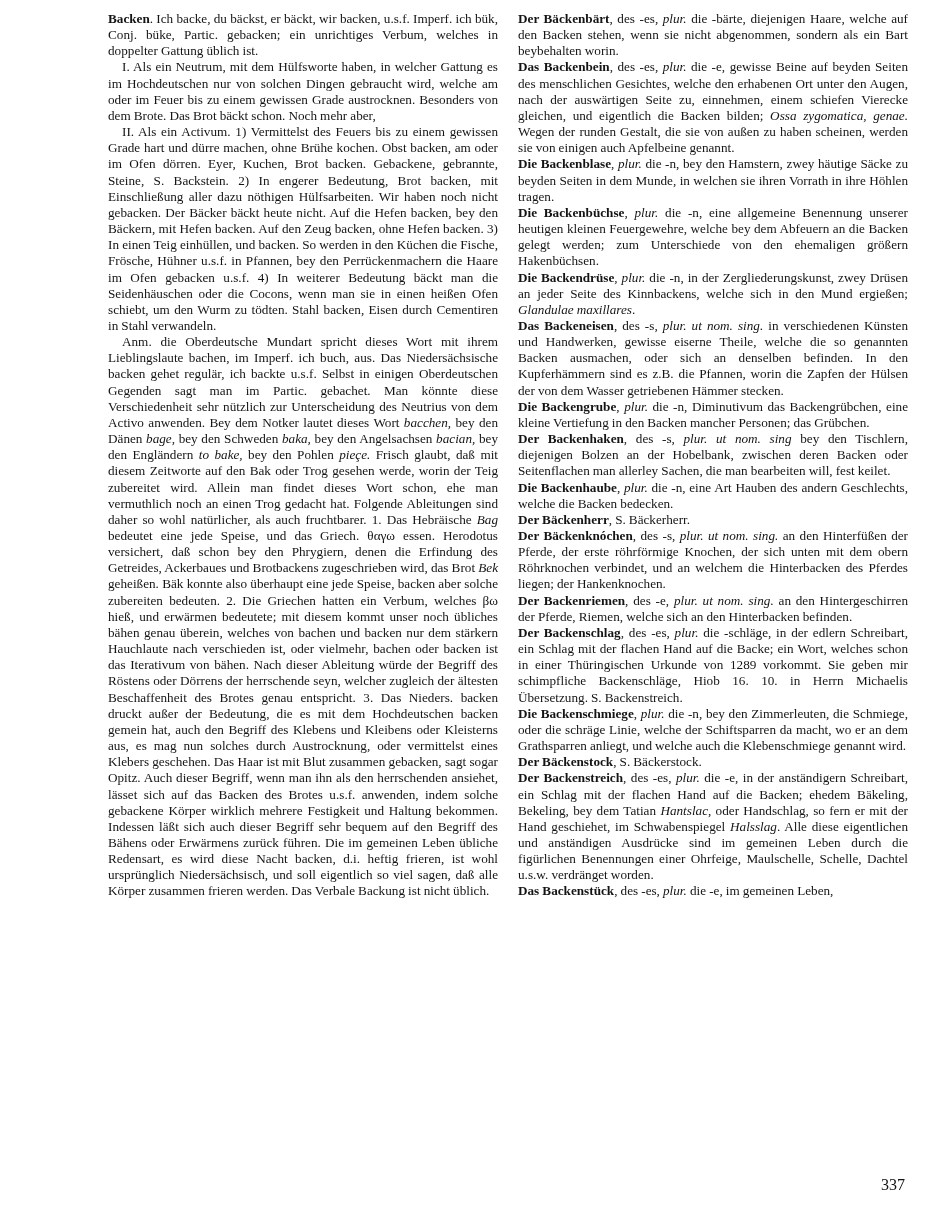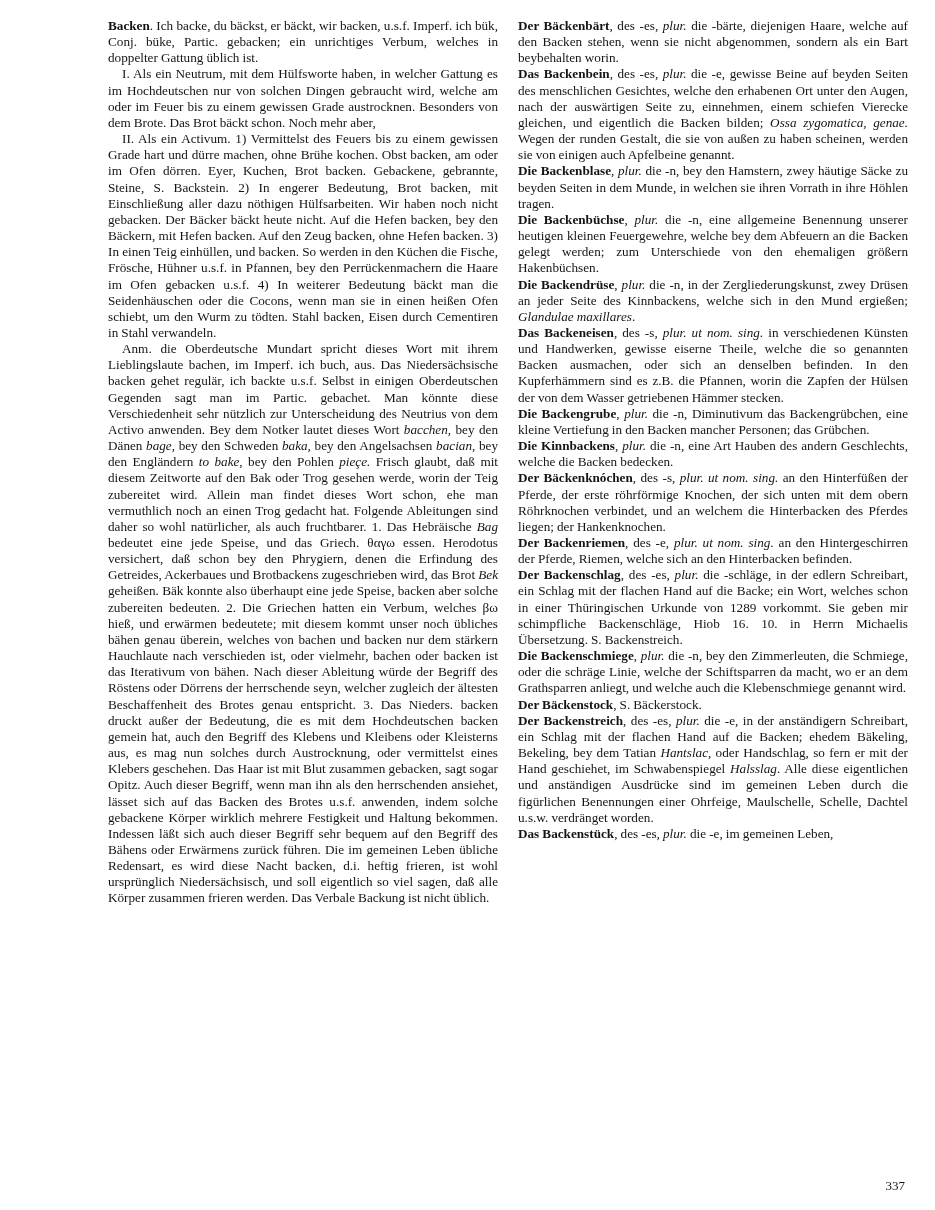--- a/index.html
+++ b/index.html
@@ -10,21 +10,21 @@
   body {
     width: 935px;
     height: 1210px;
     position: relative;
     font-family: "Liberation Serif", "DejaVu Serif", serif;
     color: #141414;
     overflow: hidden;
   }
   .sheet {
     position: absolute;
-    top: 18px;
+    top: 11px;
     left: 108px;
     width: 800px;
     display: flex;
     gap: 20px;
   }
   .col {
     width: 390px;
     font-size: 13.2px;
     line-height: 16.15px;
     text-align: justify;
@@ -39,21 +39,21 @@
   .para.indent {
     text-indent: 14px;
   }
   .seg-b { font-weight: bold; }
   .seg-i { font-style: italic; }
   .seg-n { font-weight: normal; font-style: normal; }
   .page-number {
     position: absolute;
     right: 30px;
     bottom: 16px;
-    font-size: 13px;
+    font-size: 16px;
     color: #141414;
   }
 </style>
 </head>
 <body>
 
 <div class="sheet">
   <div class="col" id="col-left">
       <p class="para"><span class="seg-b">Backen</span><span class="seg-n">. Ich backe, du bäckst, er bäckt, wir backen, u.s.f. Imperf. ich bük, Conj. büke, Partic. gebacken; ein unrichtiges Verbum, welches in doppelter Gattung üblich ist.</span></p>
       <p class="para indent"><span class="seg-n">I. Als ein Neutrum, mit dem Hülfsworte haben, in welcher Gattung es im Hochdeutschen nur von solchen Dingen gebraucht wird, welche am oder im Feuer bis zu einem gewissen Grade austrocknen. Besonders von dem Brote. Das Brot bäckt schon. Noch mehr aber,</span></p>
@@ -61,21 +61,23 @@
       <p class="para indent"><span class="seg-n">Anm. die Oberdeutsche Mundart spricht dieses Wort mit ihrem Lieblingslaute bachen, im Imperf. ich buch, aus. Das Niedersächsische backen gehet regulär, ich backte u.s.f. Selbst in einigen Oberdeutschen Gegenden sagt man im Partic. gebachet. Man könnte diese Verschiedenheit sehr nützlich zur Unterscheidung des Neutrius von dem Activo anwenden. Bey dem Notker lautet dieses Wort </span><span class="seg-i">bacchen,</span><span class="seg-n"> bey den Dänen </span><span class="seg-i">bage,</span><span class="seg-n"> bey den Schweden </span><span class="seg-i">baka,</span><span class="seg-n"> bey den Angelsachsen </span><span class="seg-i">bacian,</span><span class="seg-n"> bey den Engländern </span><span class="seg-i">to bake,</span><span class="seg-n"> bey den Pohlen </span><span class="seg-i">pieçe.</span><span class="seg-n"> Frisch glaubt, daß mit diesem Zeitworte auf den Bak oder Trog gesehen werde, worin der Teig zubereitet wird. Allein man findet dieses Wort schon, ehe man vermuthlich noch an einen Trog gedacht hat. Folgende Ableitungen sind daher so wohl natürlicher, als auch fruchtbarer. 1. Das Hebräische </span><span class="seg-i">Bag</span><span class="seg-n"> bedeutet eine jede Speise, und das Griech. θαγω essen. Herodotus versichert, daß schon bey den Phrygiern, denen die Erfindung des Getreides, Ackerbaues und Brotbackens zugeschrieben wird, das Brot </span><span class="seg-i">Bek</span><span class="seg-n"> geheißen. Bäk konnte also überhaupt eine jede Speise, backen aber solche zubereiten bedeuten. 2. Die Griechen hatten ein Verbum, welches βω hieß, und erwärmen bedeutete; mit diesem kommt unser noch übliches bähen genau überein, welches von bachen und backen nur dem stärkern Hauchlaute nach verschieden ist, oder vielmehr, bachen oder backen ist das Iterativum von bähen. Nach dieser Ableitung würde der Begriff des Röstens oder Dörrens der herrschende seyn, welcher zugleich der ältesten Beschaffenheit des Brotes genau entspricht. 3. Das Nieders. backen druckt außer der Bedeutung, die es mit dem Hochdeutschen backen gemein hat, auch den Begriff des Klebens und Kleibens oder Kleisterns aus, es mag nun solches durch Austrocknung, oder vermittelst eines Klebers geschehen. Das Haar ist mit Blut zusammen gebacken, sagt sogar Opitz. Auch dieser Begriff, wenn man ihn als den herrschenden ansiehet, lässet sich auf das Backen des Brotes u.s.f. anwenden, indem solche gebackene Körper wirklich mehrere Festigkeit und Haltung bekommen. Indessen läßt sich auch dieser Begriff sehr bequem auf den Begriff des Bähens oder Erwärmens zurück führen. Die im gemeinen Leben übliche Redensart, es wird diese Nacht backen, d.i. heftig frieren, ist wohl ursprünglich Niedersächsisch, und soll eigentlich so viel sagen, daß alle Körper zusammen frieren werden. Das Verbale Backung ist nicht üblich.</span></p>
     </div>
   <div class="col" id="col-right">
       <p class="para"><span class="seg-b">Der Bäckenbärt</span><span class="seg-n">, des -es, </span><span class="seg-i">plur.</span><span class="seg-n"> die -bärte, diejenigen Haare, welche auf den Backen stehen, wenn sie nicht abgenommen, sondern als ein Bart beybehalten worin.</span></p>
       <p class="para"><span class="seg-b">Das Backenbein</span><span class="seg-n">, des -es, </span><span class="seg-i">plur.</span><span class="seg-n"> die -e, gewisse Beine auf beyden Seiten des menschlichen Gesichtes, welche den erhabenen Ort unter den Augen, nach der auswärtigen Seite zu, einnehmen, einem schiefen Vierecke gleichen, und eigentlich die Backen bilden; </span><span class="seg-i">Ossa zygomatica, genae.</span><span class="seg-n"> Wegen der runden Gestalt, die sie von außen zu haben scheinen, werden sie von einigen auch Apfelbeine genannt.</span></p>
       <p class="para"><span class="seg-b">Die Backenblase</span><span class="seg-n">, </span><span class="seg-i">plur.</span><span class="seg-n"> die -n, bey den Hamstern, zwey häutige Säcke zu beyden Seiten in dem Munde, in welchen sie ihren Vorrath in ihre Höhlen tragen.</span></p>
       <p class="para"><span class="seg-b">Die Backenbüchse</span><span class="seg-n">, </span><span class="seg-i">plur.</span><span class="seg-n"> die -n, eine allgemeine Benennung unserer heutigen kleinen Feuergewehre, welche bey dem Abfeuern an die Backen gelegt werden; zum Unterschiede von den ehemaligen größern Hakenbüchsen.</span></p>
       <p class="para"><span class="seg-b">Die Backendrüse</span><span class="seg-n">, </span><span class="seg-i">plur.</span><span class="seg-n"> die -n, in der Zergliederungskunst, zwey Drüsen an jeder Seite des Kinnbackens, welche sich in den Mund ergießen; </span><span class="seg-i">Glandulae maxillares</span><span class="seg-n">.</span></p>
       <p class="para"><span class="seg-b">Das Backeneisen</span><span class="seg-n">, des -s, </span><span class="seg-i">plur. ut nom. sing.</span><span class="seg-n"> in verschiedenen Künsten und Handwerken, gewisse eiserne Theile, welche die so genannten Backen ausmachen, oder sich an denselben befinden. In den Kupferhämmern sind es z.B. die Pfannen, worin die Zapfen der Hülsen der von dem Wasser getriebenen Hämmer stecken.</span></p>
       <p class="para"><span class="seg-b">Die Backengrube</span><span class="seg-n">, </span><span class="seg-i">plur.</span><span class="seg-n"> die -n, Diminutivum das Backengrübchen, eine kleine Vertiefung in den Backen mancher Personen; das Grübchen.</span></p>
-      <p class="para"><span class="seg-b">Die Kinnbackens</span><span class="seg-n">, </span><span class="seg-i">plur.</span><span class="seg-n"> die -n, eine Art Hauben des andern Geschlechts, welche die Backen bedecken.</span></p>
+      <p class="para"><span class="seg-b">Der Backenhaken</span><span class="seg-n">, des -s, </span><span class="seg-i">plur. ut nom. sing</span><span class="seg-n"> bey den Tischlern, diejenigen Bolzen an der Hobelbank, zwischen deren Backen oder Seitenflachen man allerley Sachen, die man bearbeiten will, fest keilet.</span></p>
+      <p class="para"><span class="seg-b">Die Backenhaube</span><span class="seg-n">, </span><span class="seg-i">plur.</span><span class="seg-n"> die -n, eine Art Hauben des andern Geschlechts, welche die Backen bedecken.</span></p>
+      <p class="para"><span class="seg-b">Der Bäckenherr</span><span class="seg-n">, S. Bäckerherr.</span></p>
       <p class="para"><span class="seg-b">Der Bäckenknóchen</span><span class="seg-n">, des -s, </span><span class="seg-i">plur. ut nom. sing.</span><span class="seg-n"> an den Hinterfüßen der Pferde, der erste röhrförmige Knochen, der sich unten mit dem obern Röhrknochen verbindet, und an welchem die Hinterbacken des Pferdes liegen; der Hankenknochen.</span></p>
       <p class="para"><span class="seg-b">Der Backenriemen</span><span class="seg-n">, des -e, </span><span class="seg-i">plur. ut nom. sing.</span><span class="seg-n"> an den Hintergeschirren der Pferde, Riemen, welche sich an den Hinterbacken befinden.</span></p>
       <p class="para"><span class="seg-b">Der Backenschlag</span><span class="seg-n">, des -es, </span><span class="seg-i">plur.</span><span class="seg-n"> die -schläge, in der edlern Schreibart, ein Schlag mit der flachen Hand auf die Backe; ein Wort, welches schon in einer Thüringischen Urkunde von 1289 vorkommt. Sie geben mir schimpfliche Backenschläge, Hiob 16. 10. in Herrn Michaelis Übersetzung. S. Backenstreich.</span></p>
       <p class="para"><span class="seg-b">Die Backenschmiege</span><span class="seg-n">, </span><span class="seg-i">plur.</span><span class="seg-n"> die -n, bey den Zimmerleuten, die Schmiege, oder die schräge Linie, welche der Schiftsparren da macht, wo er an dem Grathsparren anliegt, und welche auch die Klebenschmiege genannt wird.</span></p>
       <p class="para"><span class="seg-b">Der Bäckenstock</span><span class="seg-n">, S. Bäckerstock.</span></p>
       <p class="para"><span class="seg-b">Der Backenstreich</span><span class="seg-n">, des -es, </span><span class="seg-i">plur.</span><span class="seg-n"> die -e, in der anständigern Schreibart, ein Schlag mit der flachen Hand auf die Backen; ehedem Bäkeling, Bekeling, bey dem Tatian </span><span class="seg-i">Hantslac</span><span class="seg-n">, oder Handschlag, so fern er mit der Hand geschiehet, im Schwabenspiegel </span><span class="seg-i">Halsslag</span><span class="seg-n">. Alle diese eigentlichen und anständigen Ausdrücke sind im gemeinen Leben durch die figürlichen Benennungen einer Ohrfeige, Maulschelle, Schelle, Dachtel u.s.w. verdränget worden.</span></p>
       <p class="para"><span class="seg-b">Das Backenstück</span><span class="seg-n">, des -es, </span><span class="seg-i">plur.</span><span class="seg-n"> die -e, im gemeinen Leben,</span></p>
     </div>
 </div>
 

